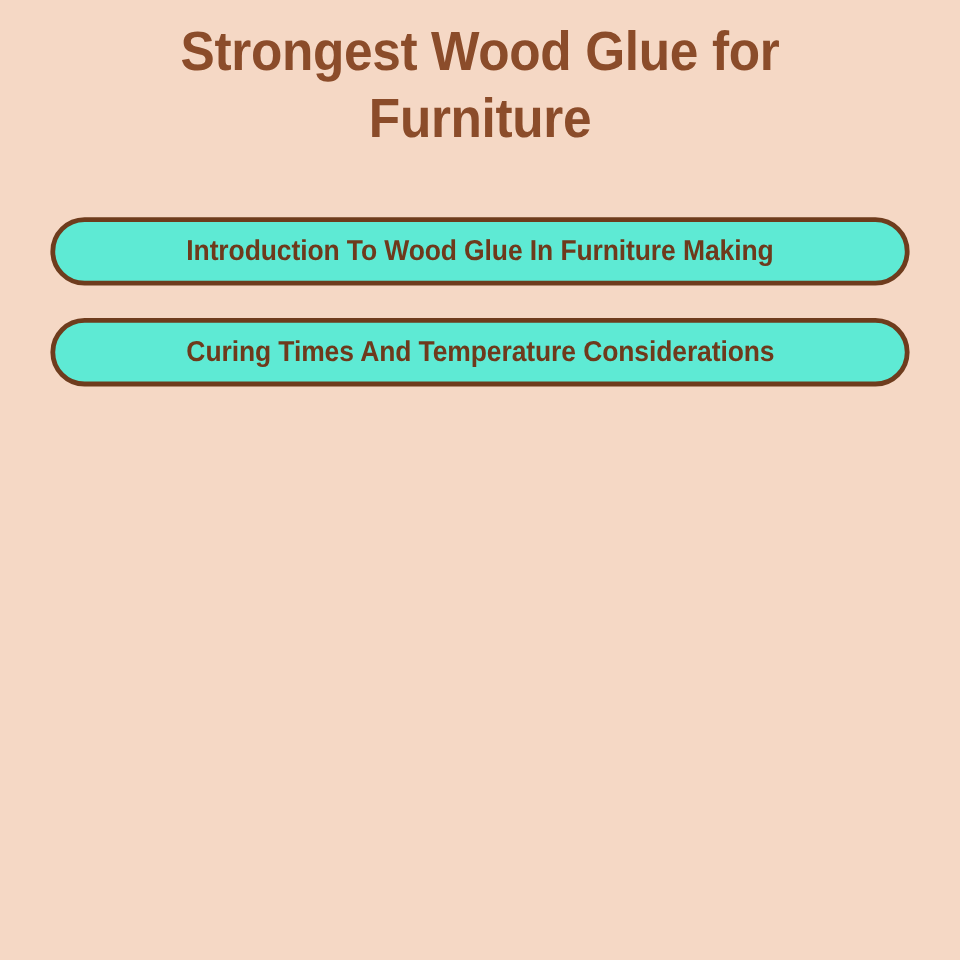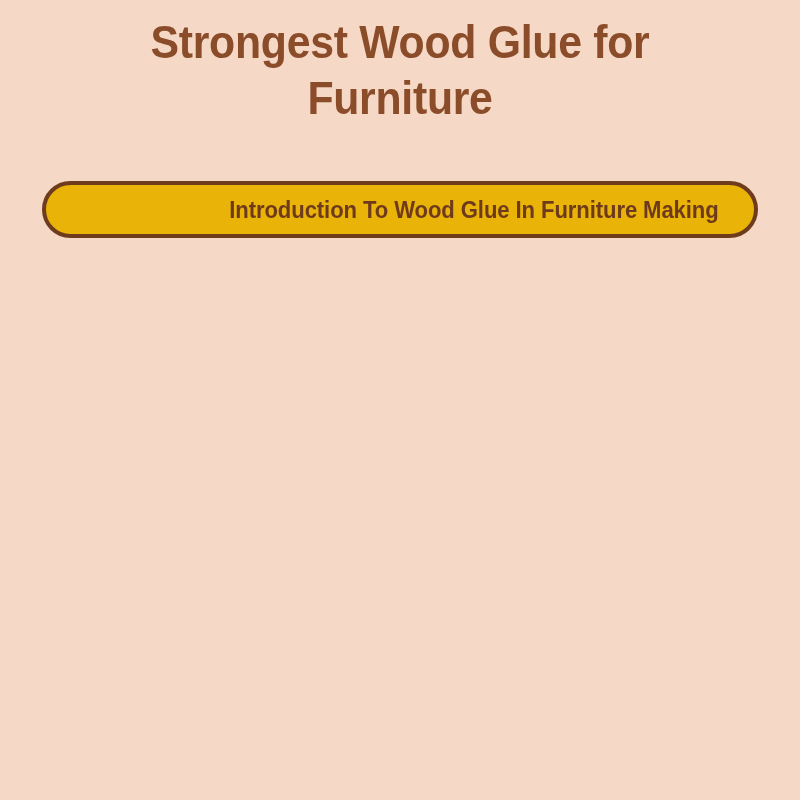--- a/index.html
+++ b/index.html
@@ -48,24 +48,24 @@
     align-items: center;
     gap: 27px;
   }
 
   .toc-item {
     box-sizing: border-box;
     width: 716px;
     height: 57px;
     border: 4px solid #6E3C1D;
     border-radius: 32px;
-    background: #eab308;
+    background: #5eead4;
     display: flex;
     align-items: center;
-    justify-content: flex-end;
+    justify-content: center;
     padding: 0 14px;
   }
 
   .toc-label {
     color: #6E3A1C;
     font-family: "Liberation Sans", sans-serif;
     font-weight: bold;
     font-size: 25px;
     line-height: 1;
     letter-spacing: -0.1px;
@@ -90,16 +90,19 @@
   <div id="toc-list">
 
     <div class="toc-item tight">
       <span class="toc-label">Introduction To Wood Glue In Furniture Making</span>
     </div>
 
 
 
 
 
+    <div class="toc-item tight">
+      <span class="toc-label">Curing Times And Temperature Considerations</span>
+    </div>
 
 
   </div>
 </div>
 
 </body></html>

